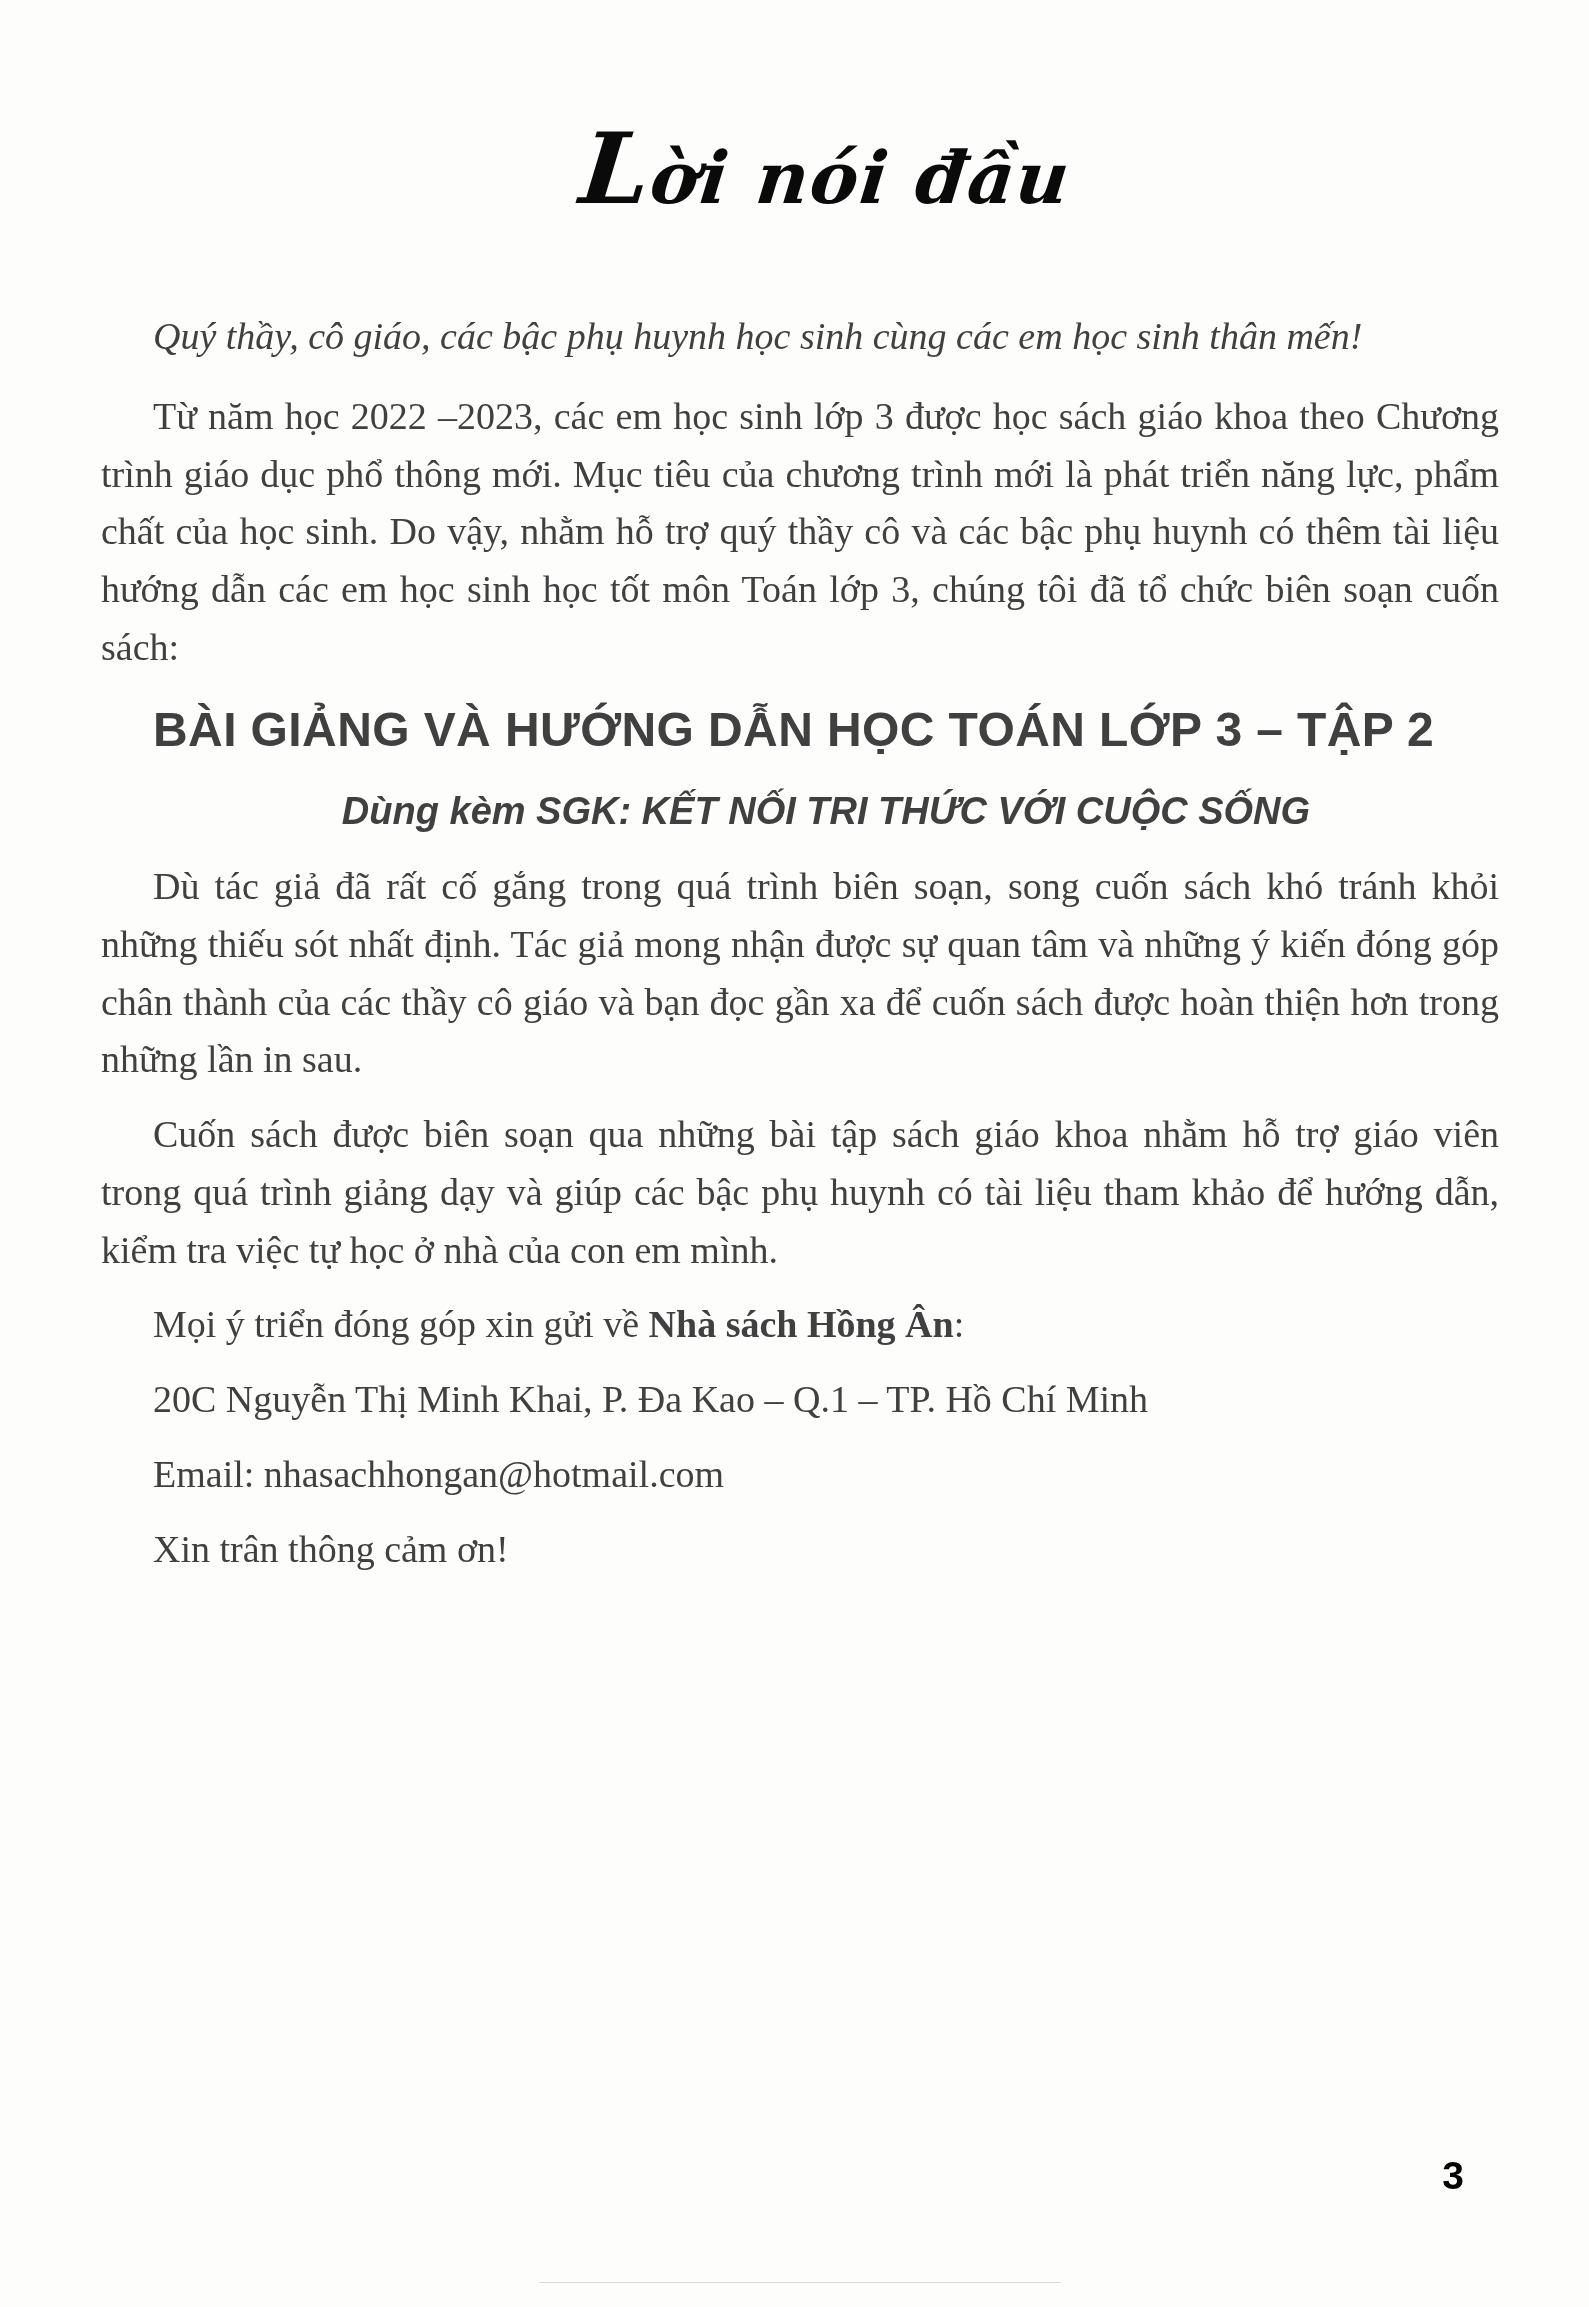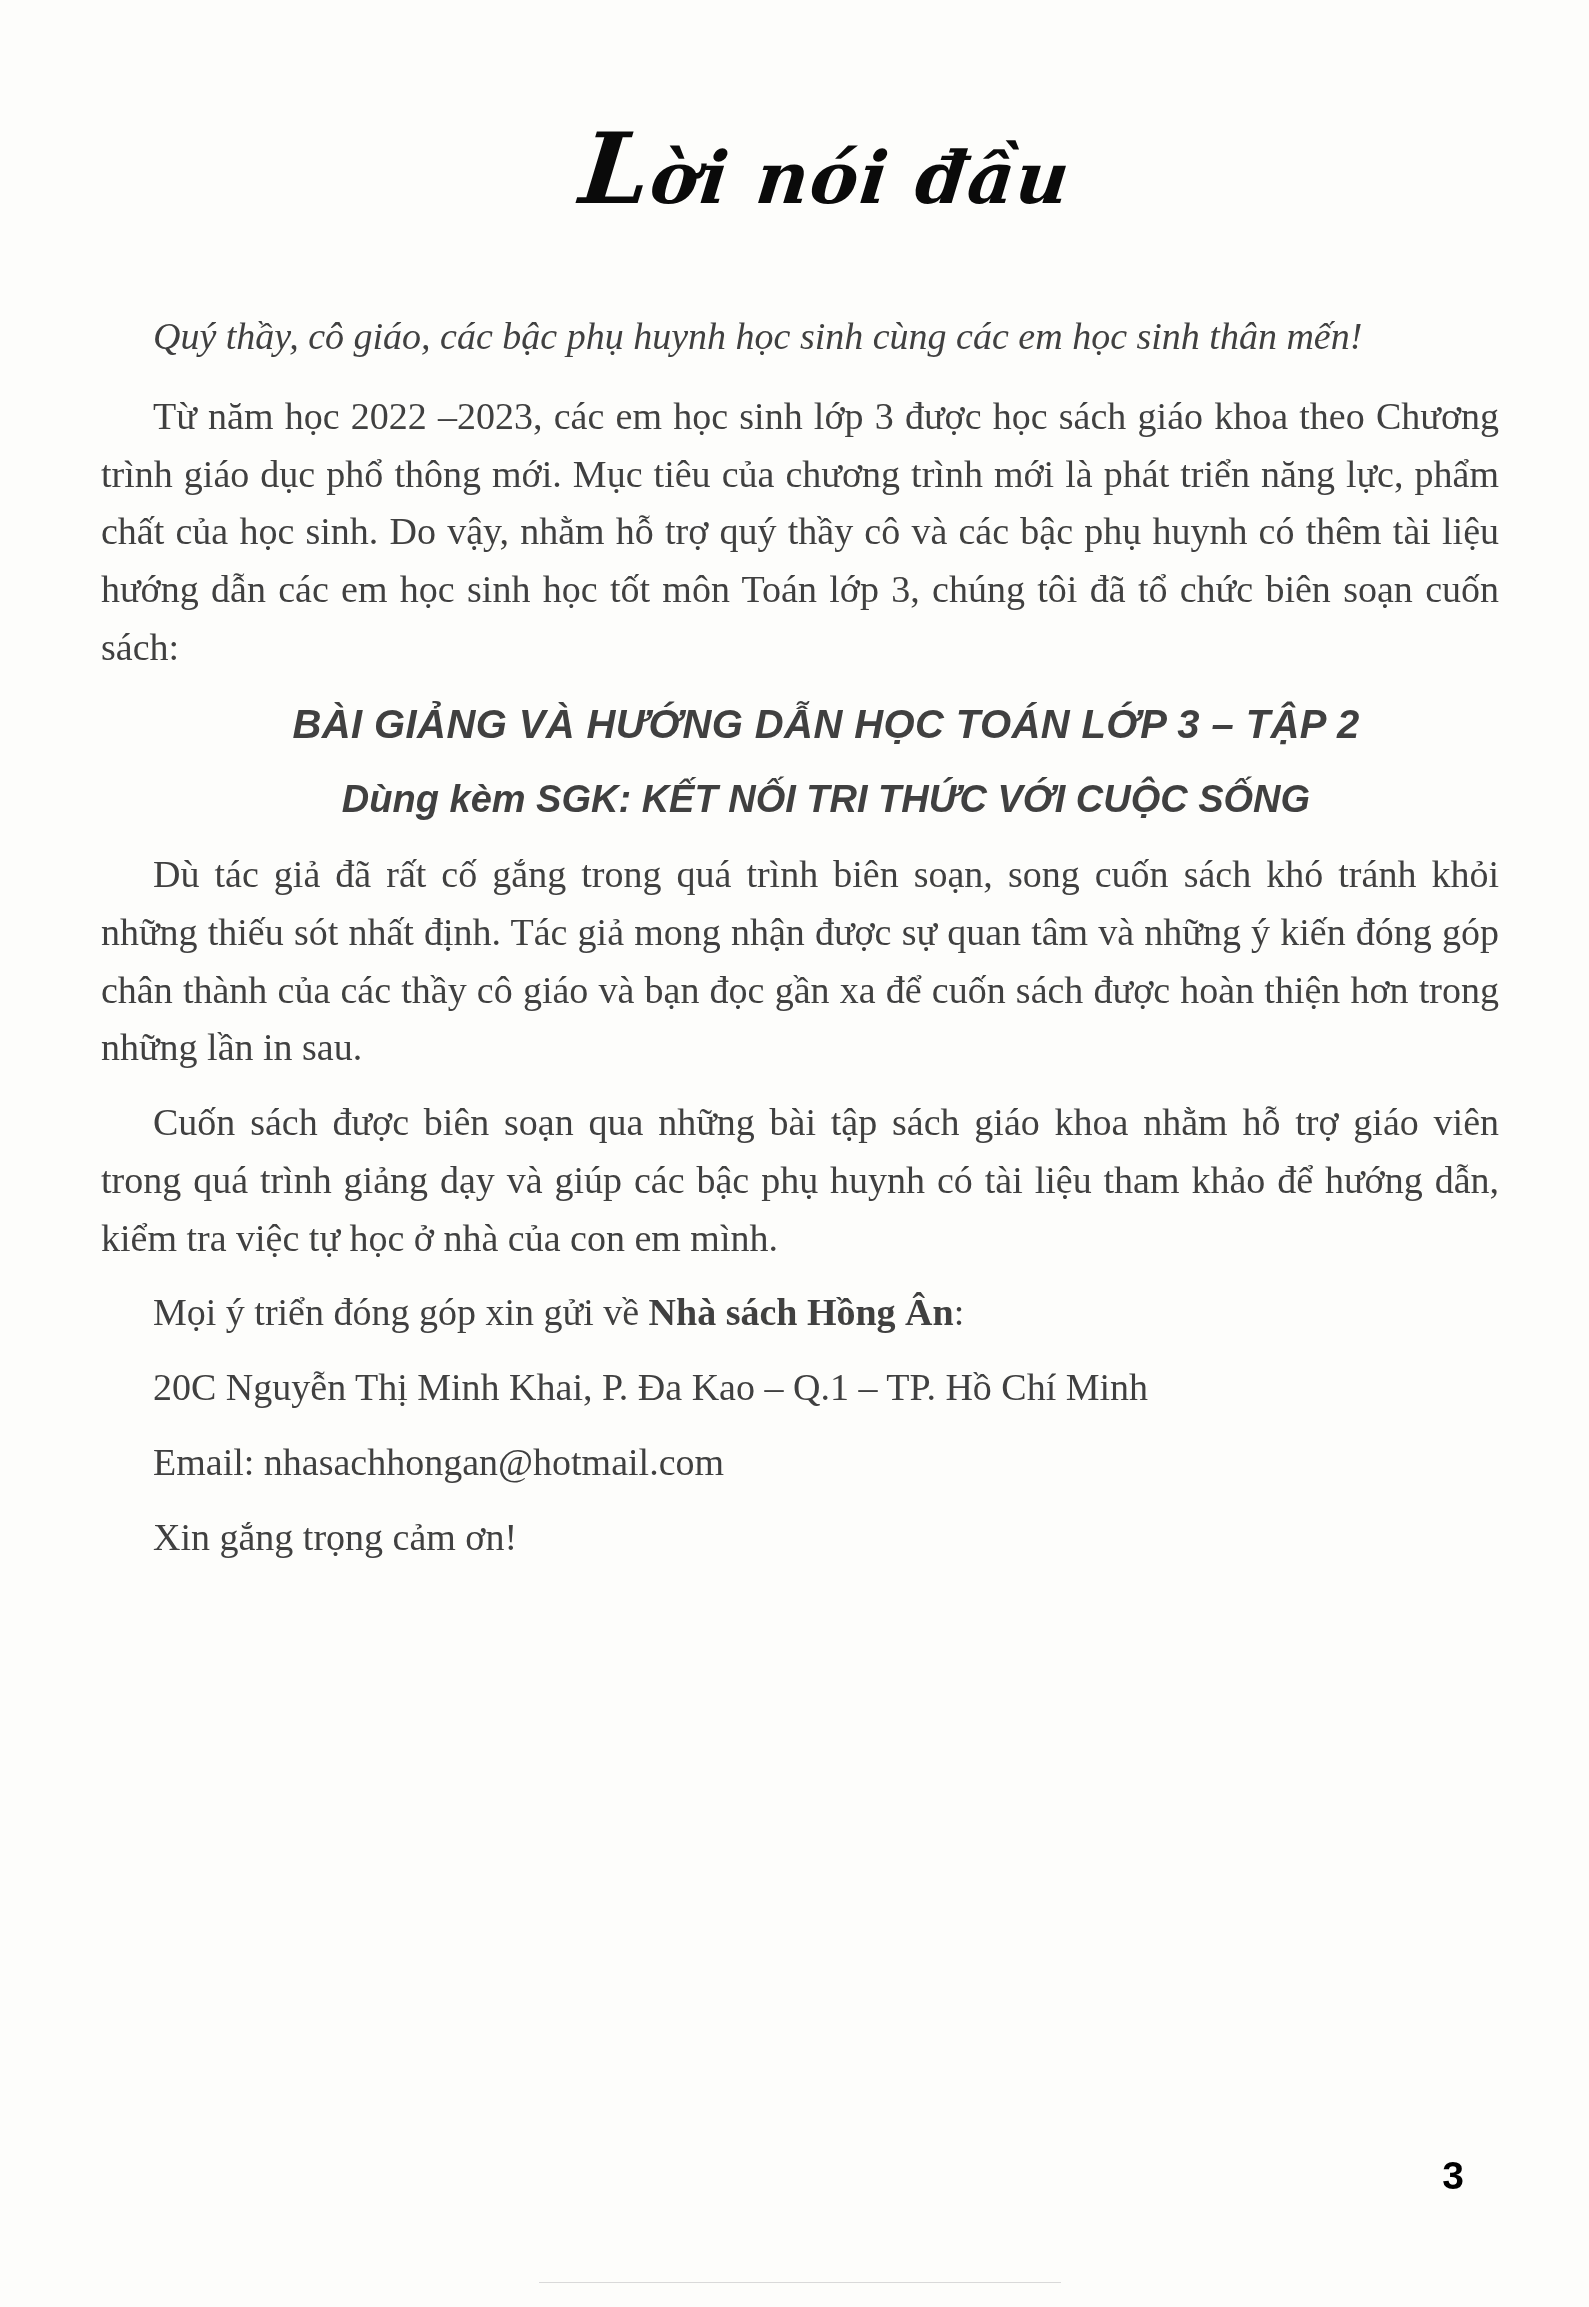--- a/index.html
+++ b/index.html
@@ -61,28 +61,26 @@
     margin: 0 0 17px 0;
     text-indent: 52px;
   }
   .body-text p.italic-lead {
     font-style: italic;
     text-indent: 52px;
     margin-bottom: 22px;
   }
 
   .heading-main {
-    text-align: center;
     font-weight: 700;
-    font-size: 40px;
+    font-size: 48px;
     letter-spacing: 0.4px;
     margin: 22px 0 11.8px 0;
     text-indent: 0;
     font-family: "Liberation Sans", sans-serif;
-    font-style: italic;
   }
   .heading-sub {
     text-align: center;
     font-weight: 700;
     font-style: italic;
     font-size: 38px;
     margin: 0 0 22px 0;
     text-indent: 0;
     font-family: "Liberation Sans", sans-serif;
   }
@@ -154,21 +152,21 @@
       <p>Dù tác giả đã rất cố gắng trong quá trình biên soạn, song cuốn sách khó tránh khỏi những thiếu sót nhất định. Tác giả mong nhận được sự quan tâm và những ý kiến đóng góp chân thành của các thầy cô giáo và bạn đọc gần xa để cuốn sách được hoàn thiện hơn trong những lần in sau.</p>
 
       <p>Cuốn sách được biên soạn qua những bài tập sách giáo khoa nhằm hỗ trợ giáo viên trong quá trình giảng dạy và giúp các bậc phụ huynh có tài liệu tham khảo để hướng dẫn, kiểm tra việc tự học ở nhà của con em mình.</p>
 
       <p class="contact-line indent-small"><span>Mọi ý triển đóng góp xin gửi về </span><span class="strong-inline">Nhà sách Hồng Ân</span><span>:</span></p>
 
       <p class="contact-line indent-small">20C Nguyễn Thị Minh Khai, P. Đa Kao – Q.1 – TP. Hồ Chí Minh</p>
 
       <p class="contact-line indent-small">Email: nhasachhongan@hotmail.com</p>
 
-      <p class="contact-line indent-small">Xin gắng trọng cảm ơn!</p>
+      <p class="contact-line indent-small">Xin trân thông cảm ơn!</p>
 
 
     </div>
   </div>
 
   <div class="page-number">3</div>
   <div class="edge-mark"></div>
 
 </div>
 

